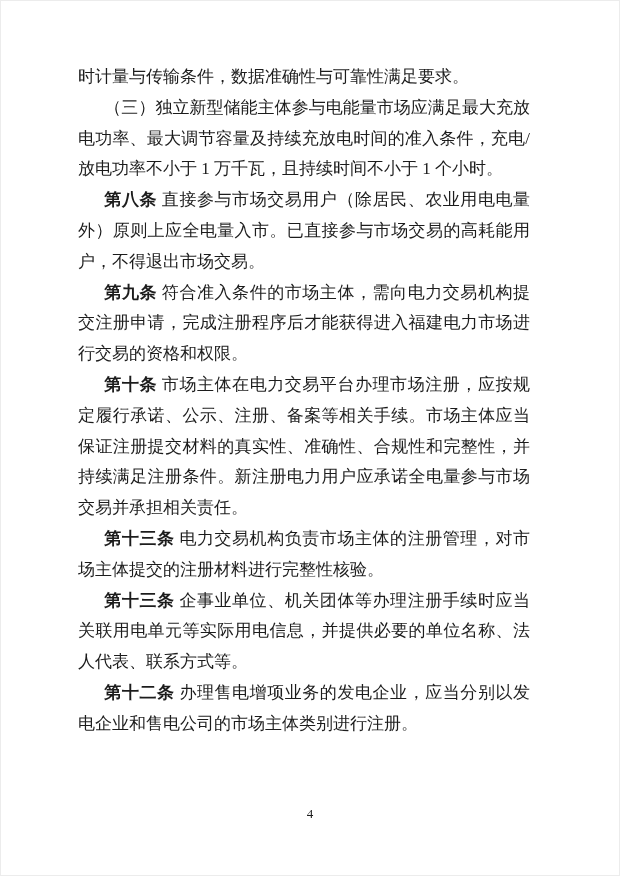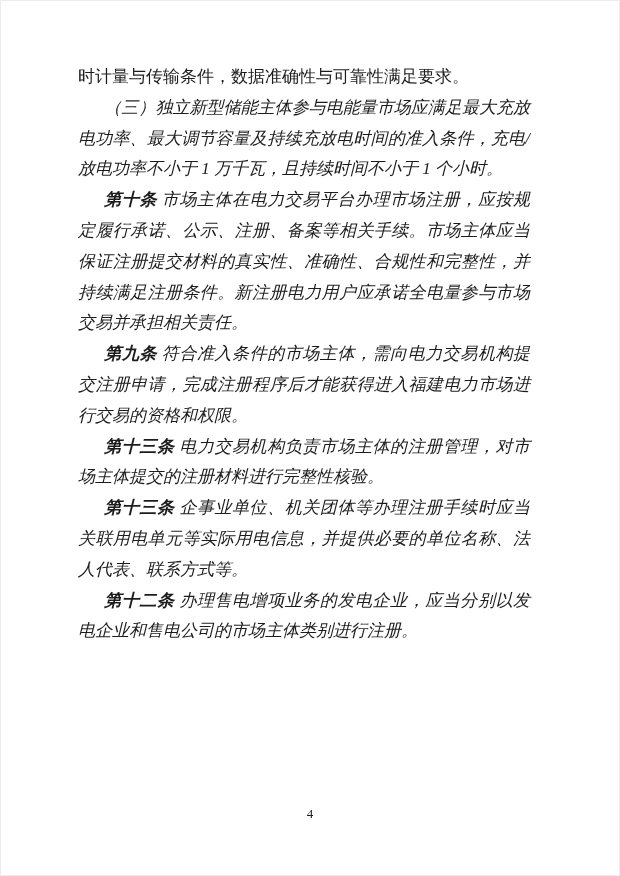--- a/index.html
+++ b/index.html
@@ -26,21 +26,20 @@
     line-height: 30.8px;
     text-align: justify;
     text-justify: inter-ideograph;
   }
   .content p {
     margin: 0;
     padding: 0;
   }
   .indent {
     text-indent: 1.55em;
-    font-style: italic;
   }
   .no-indent {
     text-indent: 0;
   }
   .section-heading {
     text-align: center;
     text-indent: 0;
   }
   .lead {
     font-weight: bold;
@@ -56,20 +55,21 @@
     color: #1c1c1c;
   }
 </style>
 </head>
 <body>
 
 <div class="page">
   <div class="content">
       <p class="no-indent">时计量与传输条件，数据准确性与可靠性满足要求。</p>
       <p class="indent">（三）独立新型储能主体参与电能量市场应满足最大充放电功率、最大调节容量及持续充放电时间的准入条件，充电/放电功率不小于 1 万千瓦，且持续时间不小于 1 个小时。</p>
+      <p class="indent"><span class="lead">第八条</span> 直接参与市场交易用户（除居民、农业用电电量外）原则上应全电量入市。已直接参与市场交易的高耗能用户，不得退出市场交易。</p>
+      <p class="indent"><span class="lead">第九条</span> 符合准入条件的市场主体，需向电力交易机构提交注册申请，完成注册程序后才能获得进入福建电力市场进行交易的资格和权限。</p>
       <p class="indent"><span class="lead">第十条</span> 市场主体在电力交易平台办理市场注册，应按规定履行承诺、公示、注册、备案等相关手续。市场主体应当保证注册提交材料的真实性、准确性、合规性和完整性，并持续满足注册条件。新注册电力用户应承诺全电量参与市场交易并承担相关责任。</p>
-      <p class="indent"><span class="lead">第九条</span> 符合准入条件的市场主体，需向电力交易机构提交注册申请，完成注册程序后才能获得进入福建电力市场进行交易的资格和权限。</p>
       <p class="indent"><span class="lead">第十三条</span> 电力交易机构负责市场主体的注册管理，对市场主体提交的注册材料进行完整性核验。</p>
       <p class="indent"><span class="lead">第十三条</span> 企事业单位、机关团体等办理注册手续时应当关联用电单元等实际用电信息，并提供必要的单位名称、法人代表、联系方式等。</p>
       <p class="indent"><span class="lead">第十二条</span> 办理售电增项业务的发电企业，应当分别以发电企业和售电公司的市场主体类别进行注册。</p>
     </div>
   <div class="page-number">4</div>
 </div>
 
 </body></html>

